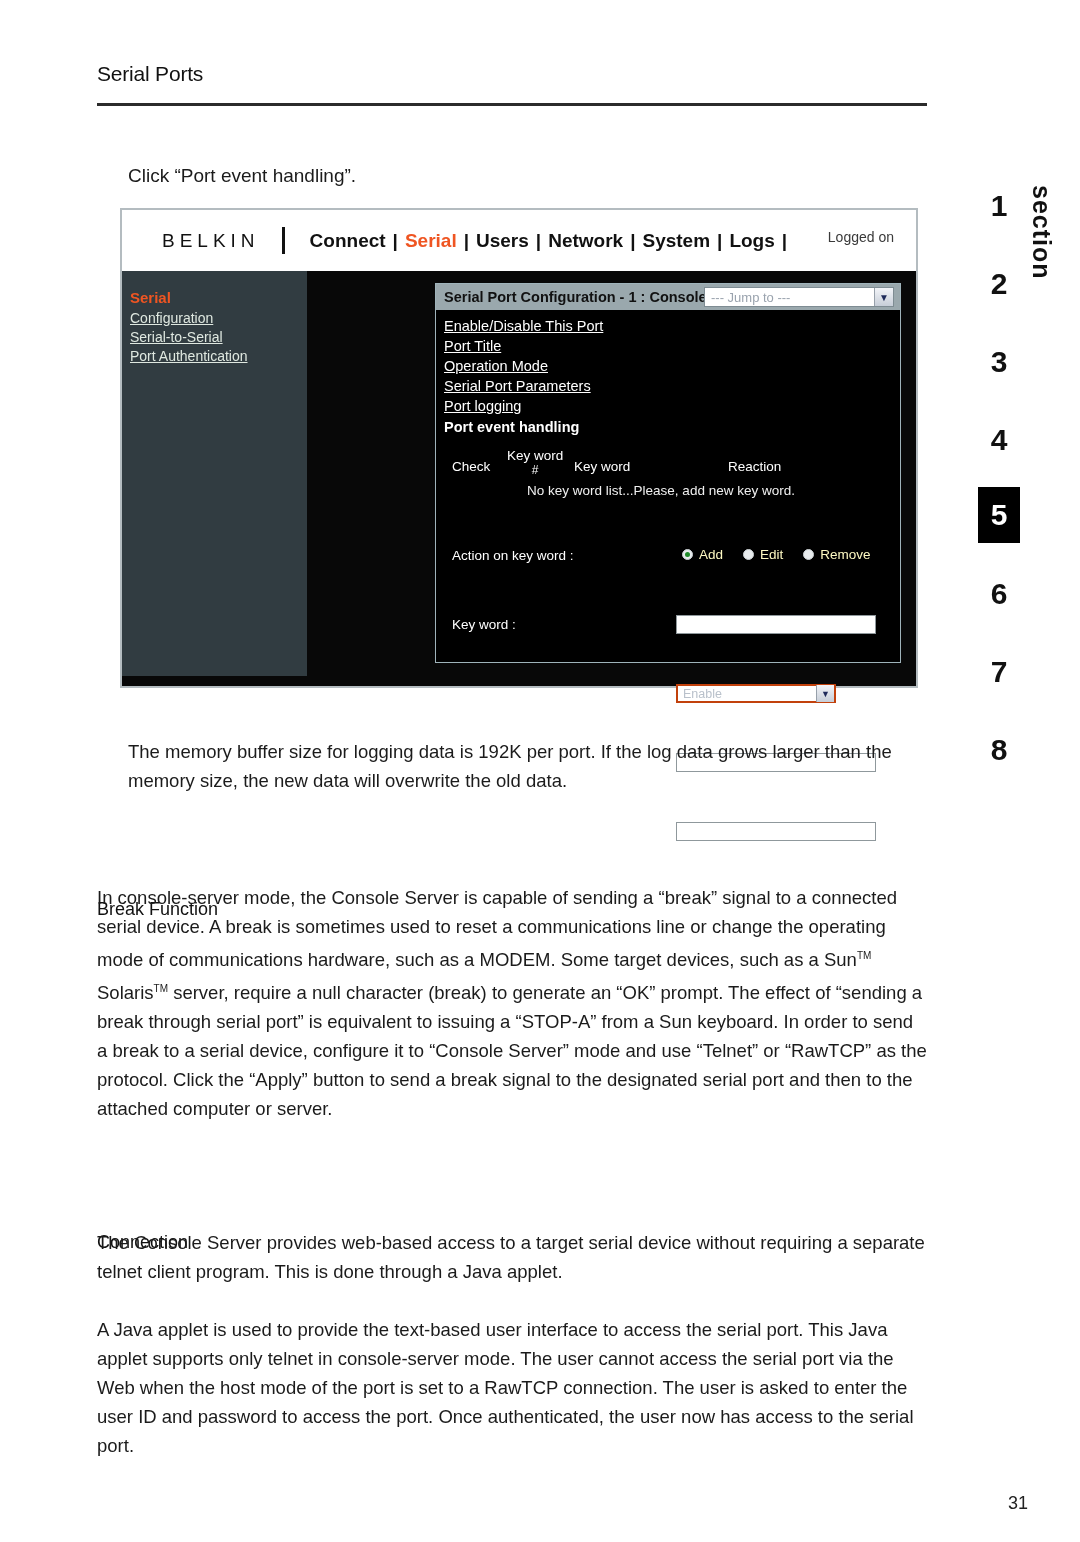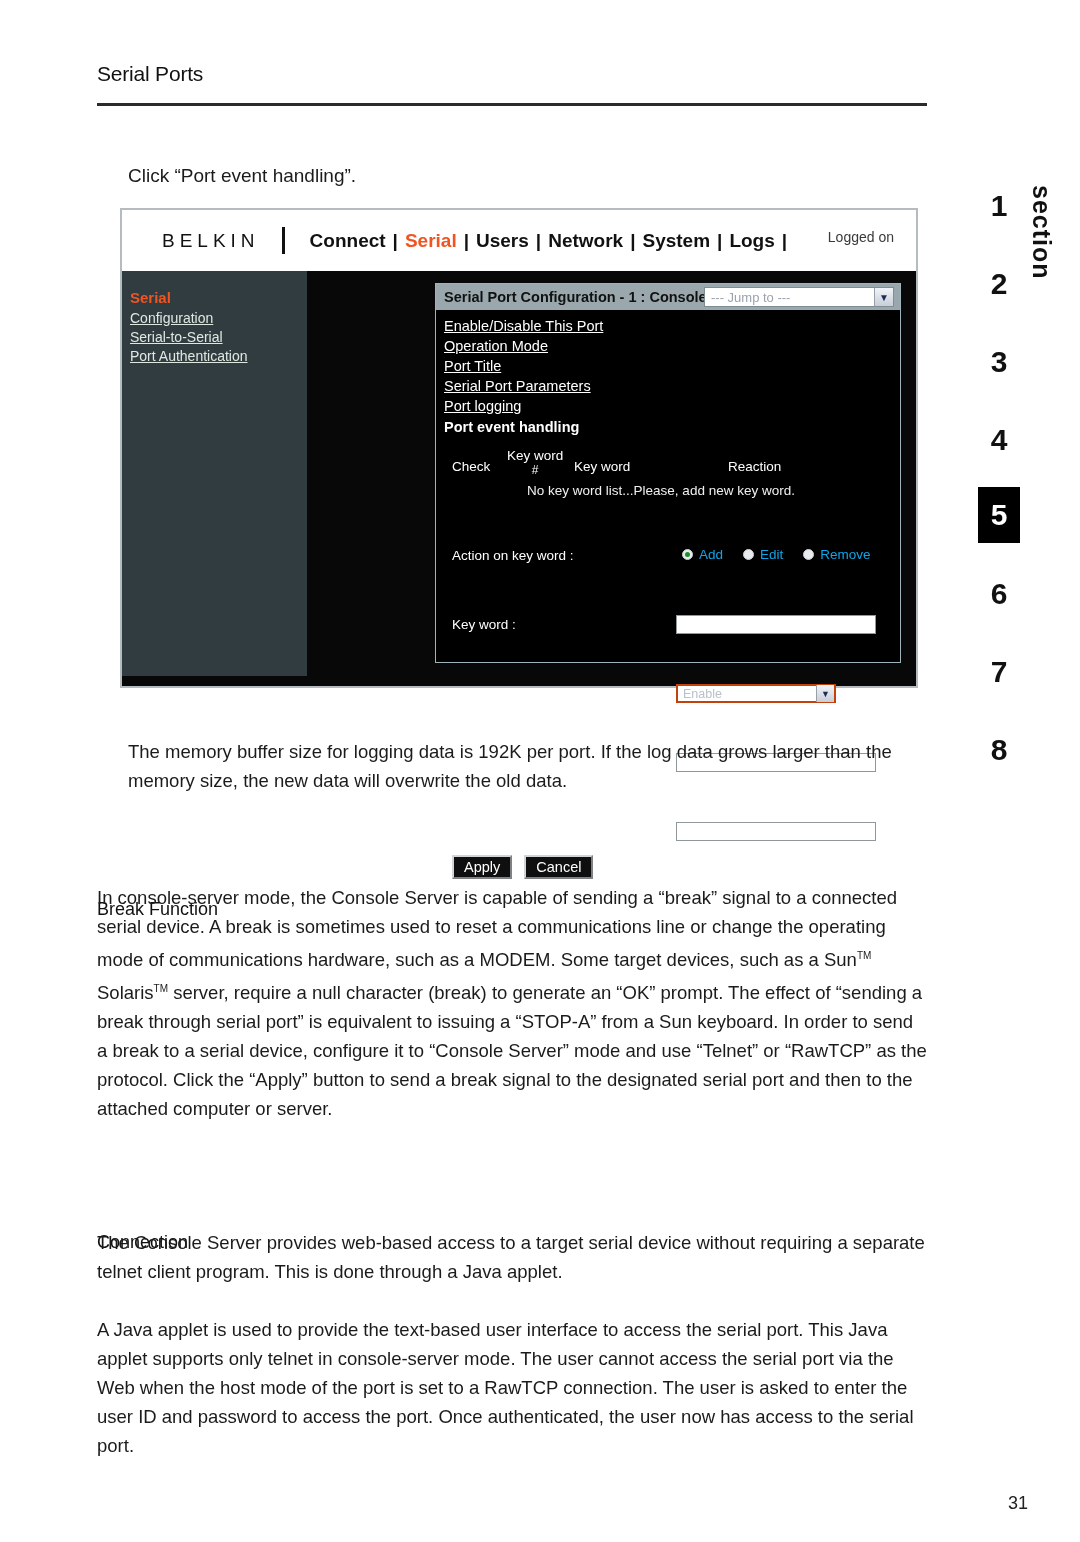--- a/index.html
+++ b/index.html
@@ -262,21 +262,21 @@
     color: #ffffff;
     white-space: nowrap;
   }
   .radio-group {
     position: absolute;
     left: 238px;
     top: 1px;
     display: flex;
     align-items: center;
     font-size: 13.5px;
-    color: #0ea5e9;
+    color: #fef9c3;
   }
   .radio-opt { display: flex; align-items: center; margin-right: 20px; }
   .dot {
     width: 11px; height: 11px;
     border-radius: 50%;
     background: #e8ecee;
     border: 1px solid #c9cfd2;
     margin-right: 6px;
     box-sizing: border-box;
   }
@@ -419,22 +419,22 @@
       <div class="panel-head">
         <div class="panel-head-title">Serial Port Configuration - 1 : Console Port 1</div>
         <div class="jumpto">
           <span class="jumpto-label">--- Jump to ---</span>
           <span class="jumpto-arrow">▼</span>
         </div>
       </div>
 
       <div class="panel-body">
         <a class="plink" href="#">Enable/Disable This Port</a>
+        <a class="plink" href="#">Port Title</a>
         <a class="plink" href="#">Operation Mode</a>
-        <a class="plink" href="#">Port Title</a>
         <a class="plink" href="#">Serial Port Parameters</a>
         <a class="plink" href="#">Port logging</a>
         <div class="plink sel">Port event handling</div>
 
         <div class="kw-head">
           <span class="kw-h kw-check">Check</span>
           <span class="kw-h kw-num">
             <span>Key word</span>
             <small>#</small>
           </span>
@@ -477,24 +477,20 @@
         <div class="frow">
           <span class="flabel">Title of email :</span>
           <span class="fin"></span>
         </div>
 
         <div class="frow">
           <span class="flabel">Recipient's email address :</span>
           <span class="fin"></span>
         </div>
 
-        <div class="btn-row">
-          <button class="btn">Apply</button>
-          <button class="btn">Cancel</button>
-        </div>
       </div>
     </div>
   </div>
 </div>
 
 <div class="prose indent" style="top:737px">The memory buffer size for logging data is 192K per port. If the log data grows larger than the memory size, the new data will overwrite the old data.</div>
 
 <div class="heading" style="top:853px">Break Function</div>
 
 <div class="prose" style="top:883px"><span>In console-server mode, the Console Server is capable of sending a “break” signal to a connected serial device. A break is sometimes used to reset a communications line or change the operating mode of communications hardware, such as a MODEM. Some target devices, such as a Sun</span><sup>TM</sup><span> Solaris</span><sup>TM</sup><span> server, require a null character (break) to generate an “OK” prompt. The effect of “sending a break through serial port” is equivalent to issuing a “STOP-A” from a Sun keyboard. In order to send a break to a serial device, configure it to “Console Server” mode and use “Telnet” or “RawTCP” as the protocol. Click the “Apply” button to send a break signal to the designated serial port and then to the attached computer or server.</span></div>

